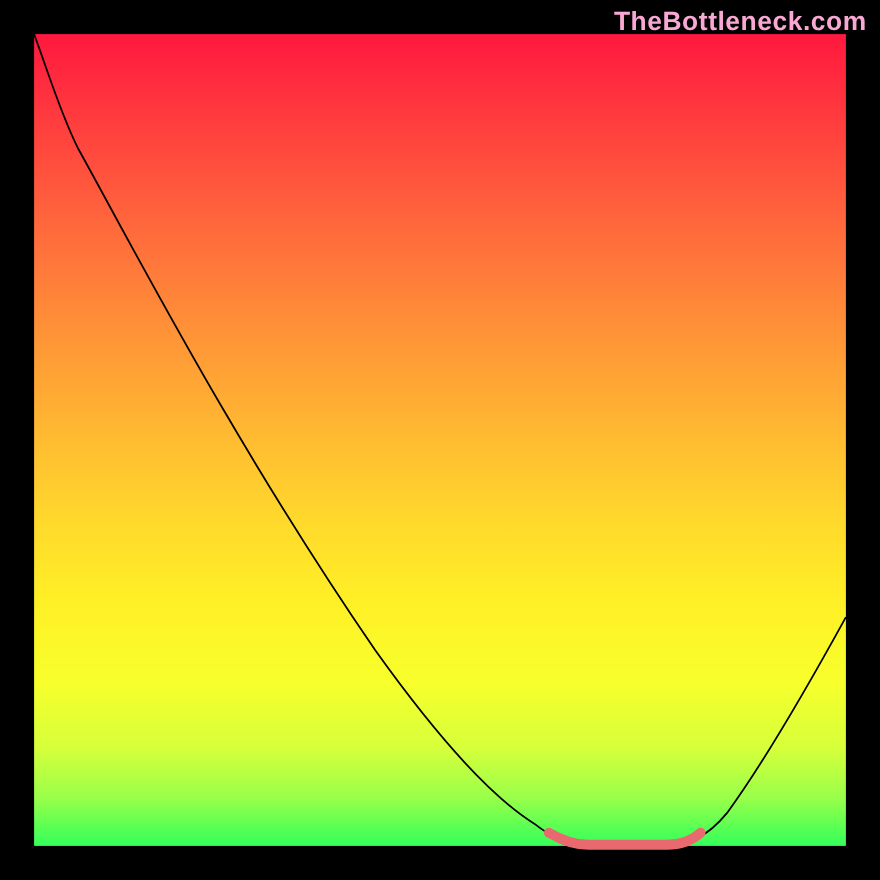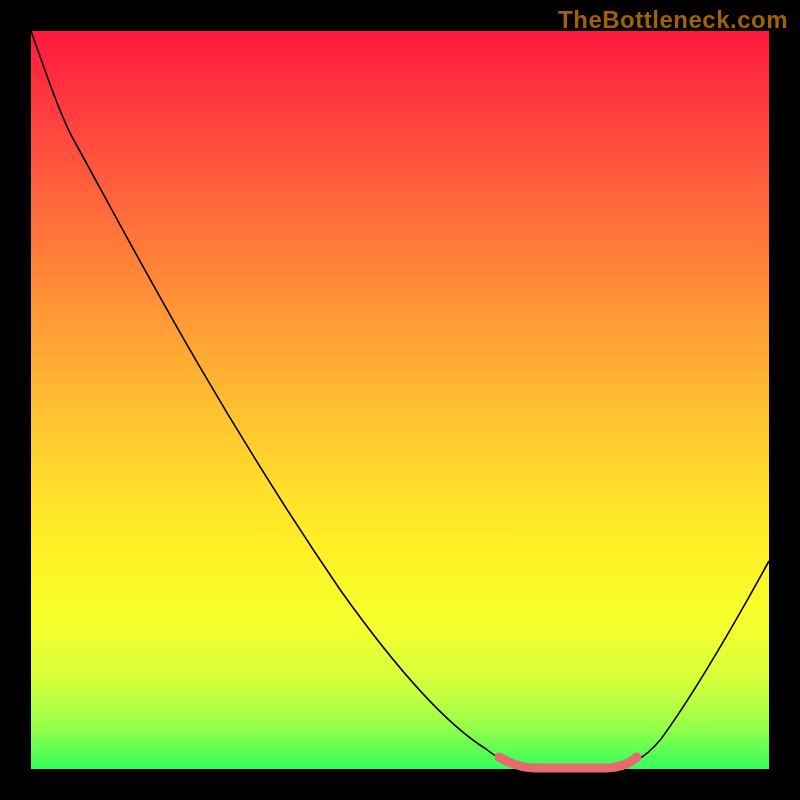--- a/index.html
+++ b/index.html
@@ -14,21 +14,21 @@
   .frame {
     position: relative;
     width: 800px;
     height: 800px;
     background: #000;
   }
   .watermark {
     position: absolute;
     top: 6px;
     right: 12px;
-    color: #a16207;
+    color: #f9a8d4;
     font-size: 24px;
     font-weight: 600;
     letter-spacing: 0.5px;
     z-index: 5;
   }
   .plot {
     position: absolute;
     left: 31px;
     top: 31px;
     width: 738px;

